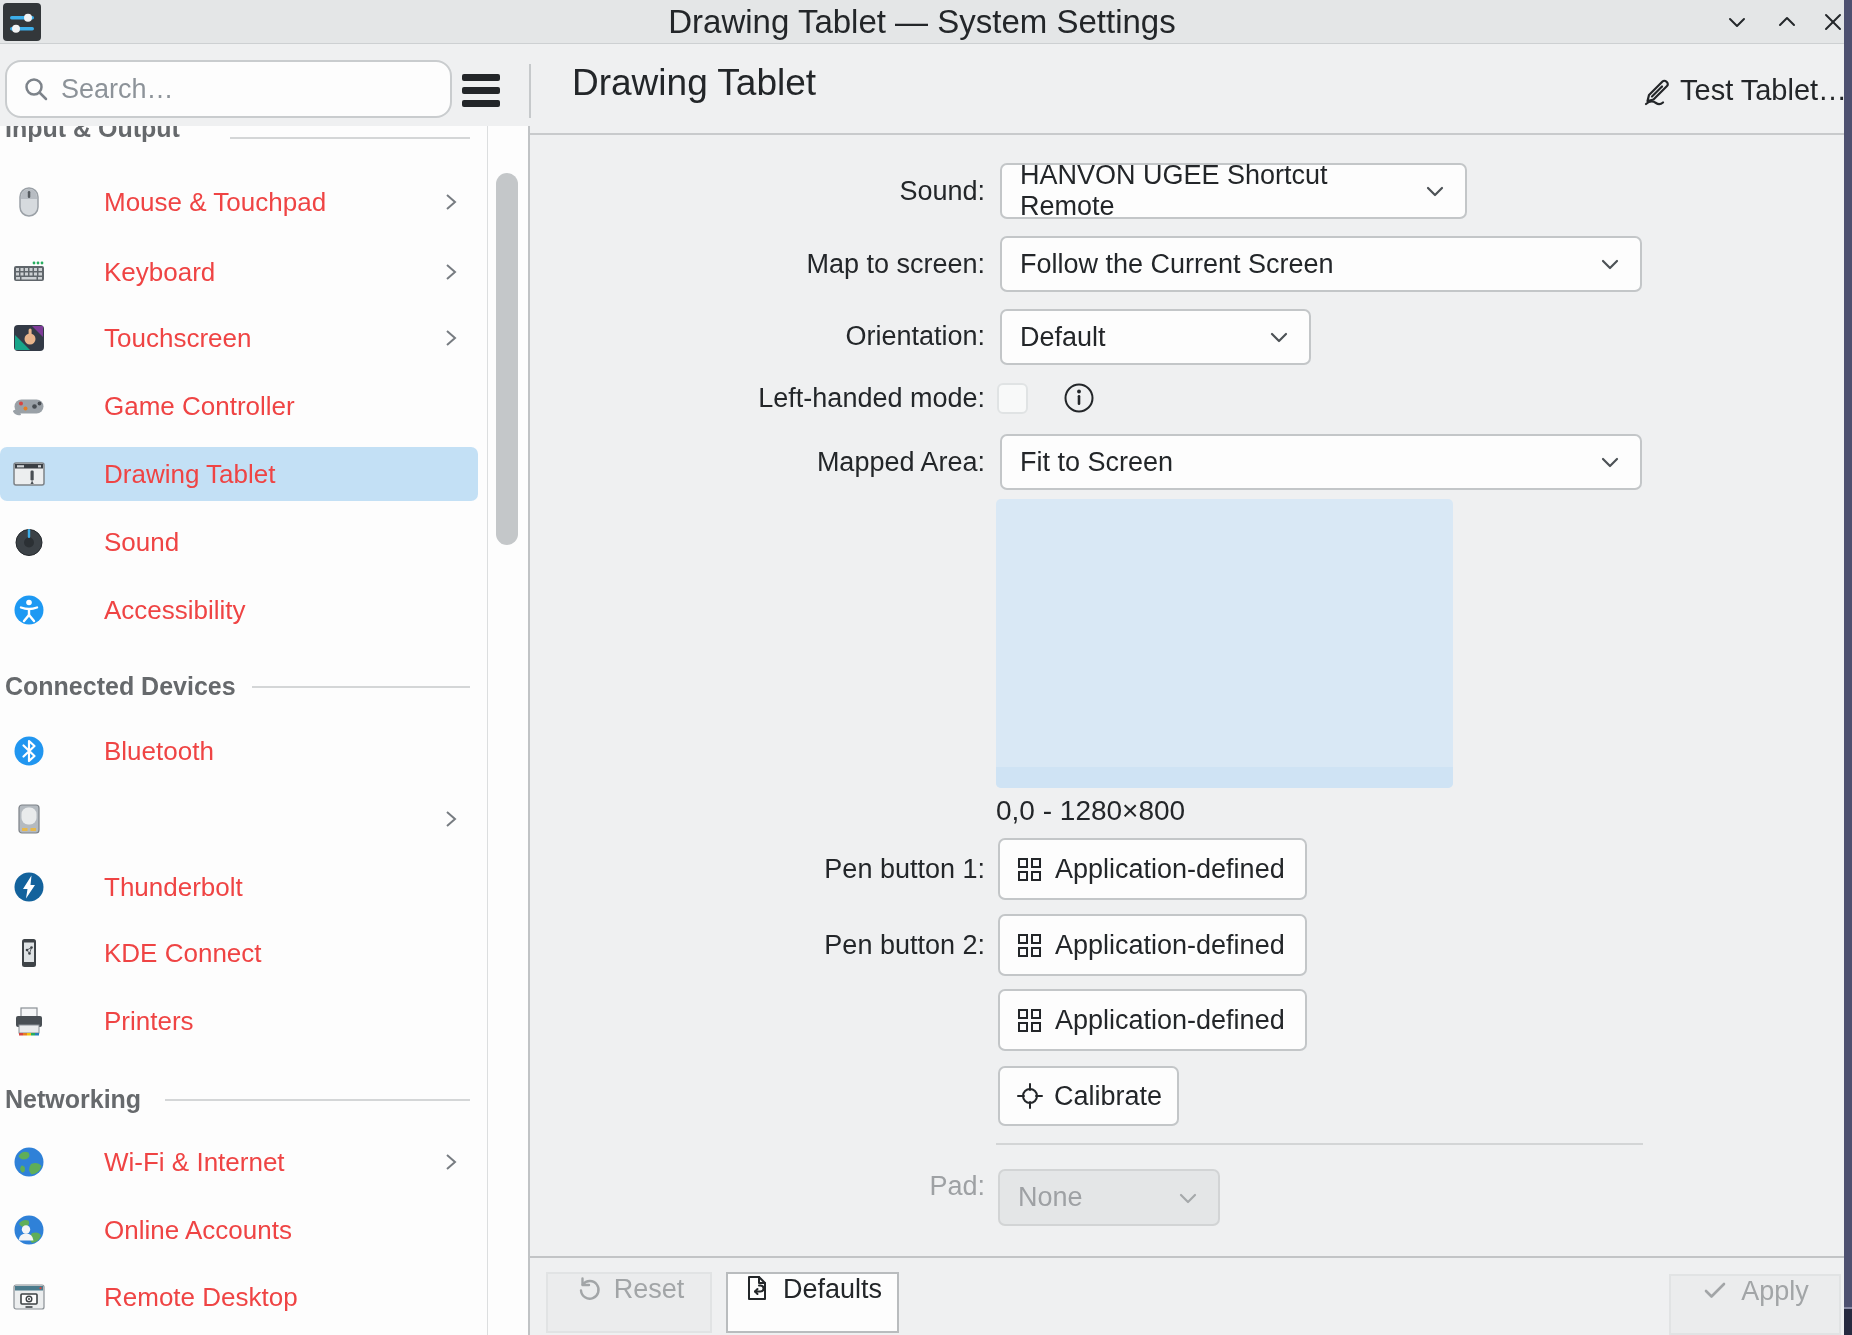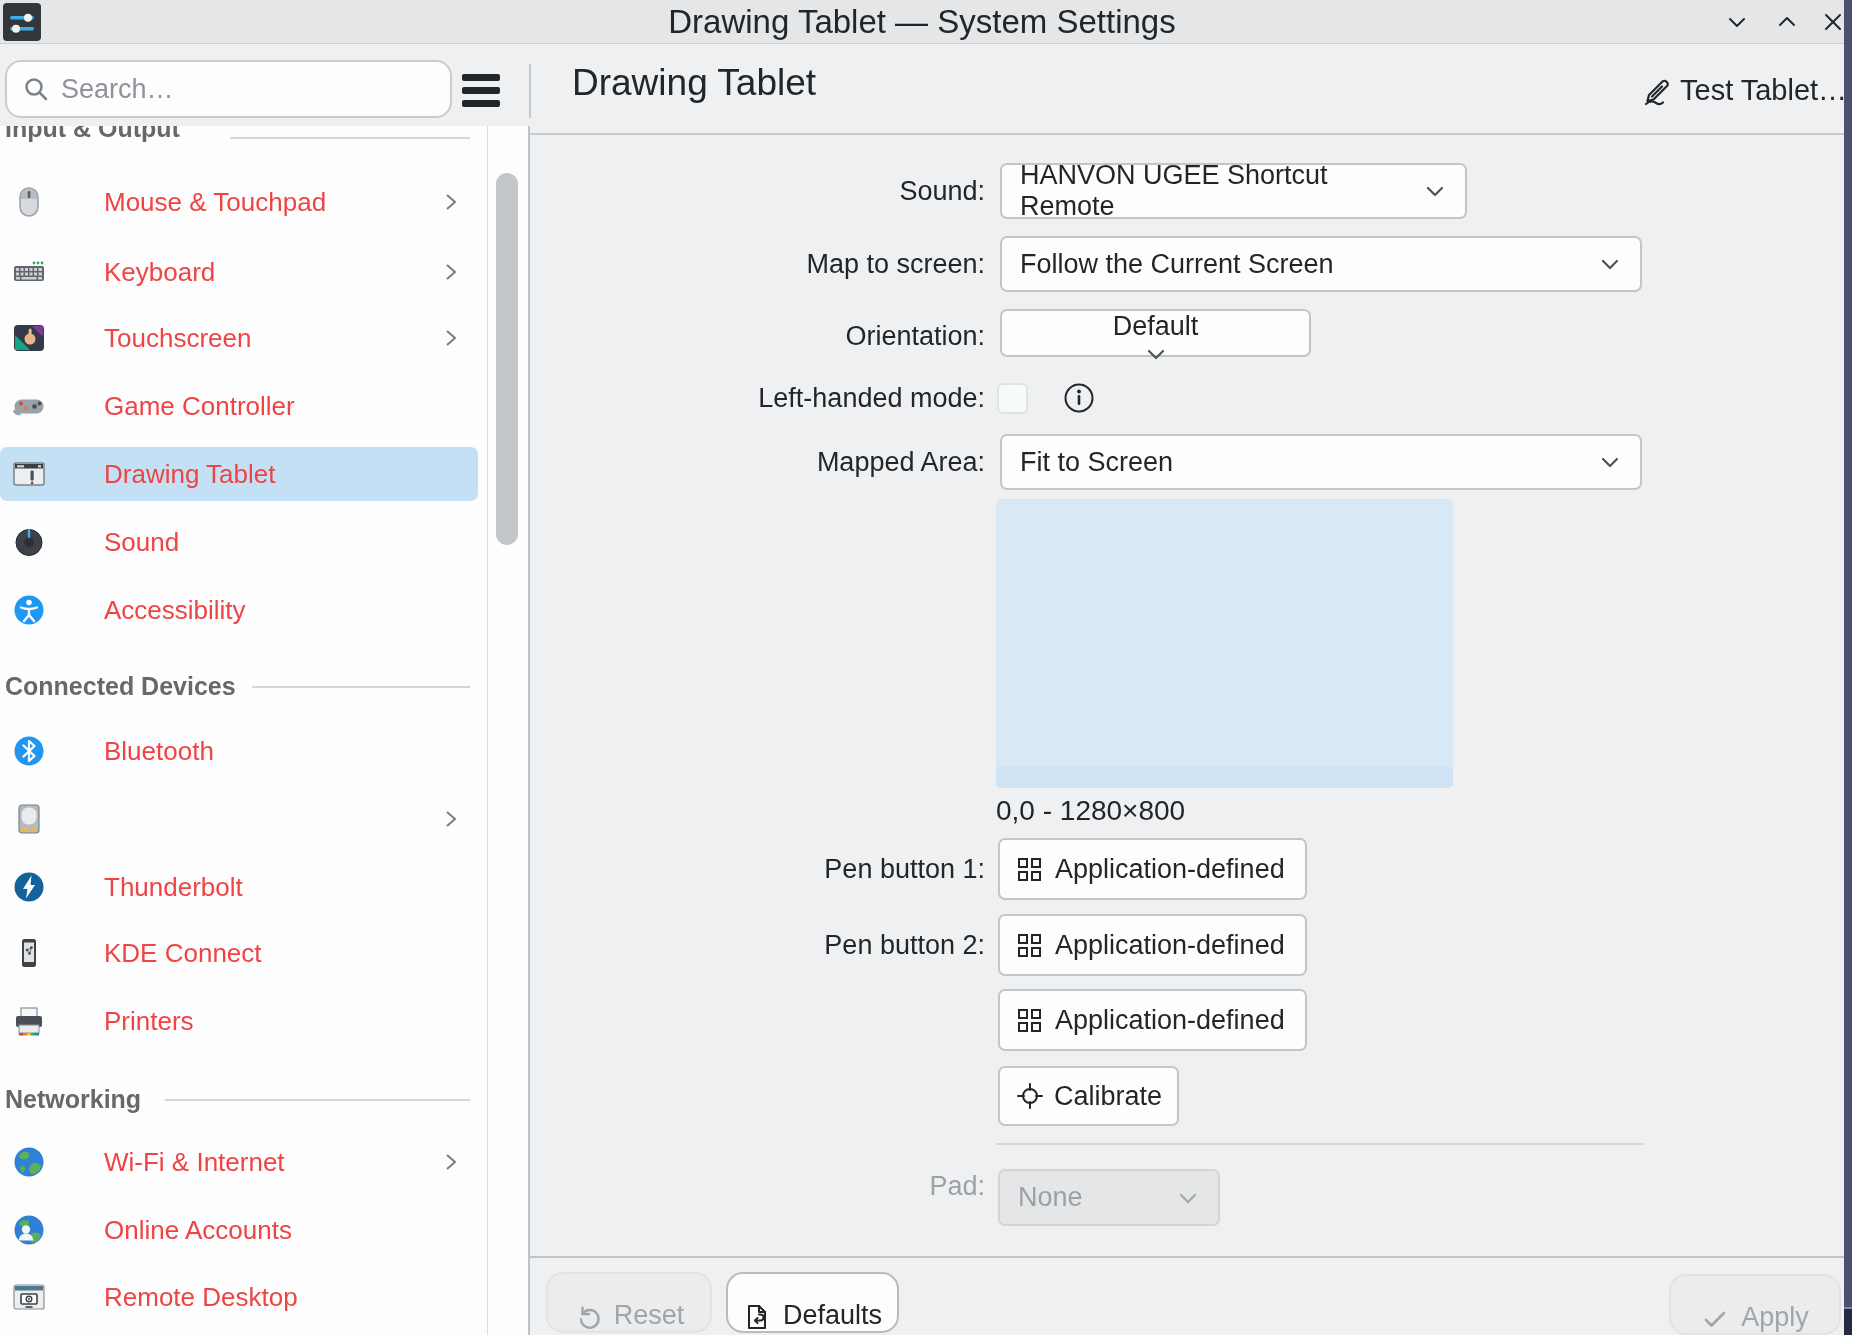--- a/index.html
+++ b/index.html
@@ -58,21 +58,21 @@
   .geom { position:absolute; left:996px; top:795px; font-size:28px; color:#232629; }
   .pbtn { position:absolute; left:998px; width:309px; height:62px; background:#fdfdfd; border:2px solid #c3c6c8;
           border-radius:7px; display:flex; align-items:center; gap:12px; padding:0 16px; font-size:27px; color:#232629; cursor:pointer; }
   .calibrate { position:absolute; left:998px; top:1066px; width:181px; height:60px; background:#fdfdfd;
                border:2px solid #c3c6c8; border-radius:7px; display:flex; align-items:center; gap:10px;
                padding:0 16px; font-size:27px; color:#232629; cursor:pointer; }
   .pad-sep { position:absolute; left:996px; top:1143px; width:647px; height:2px; background:#d3d5d6; }
 
   
   .foot-sep { position:absolute; left:530px; top:1256px; width:1314px; height:2px; background:#c2c4c6; }
-  .fbtn { position:absolute; height:61px; border-radius:17px; display:flex; align-items:flex-end; justify-content:center;
+  .fbtn { position:absolute; height:61px; border-radius:0; display:flex; align-items:flex-start; justify-content:center;
           gap:12px; font-size:27px; }
   .fbtn.disabled { background:#ebeced; border:2px solid #e1e3e4; color:#a2a5a7; }
   .fbtn.normal { background:#fdfdfd; border:2px solid #b9bcbe; color:#232629; cursor:pointer; }
   .btn-reset { left:546px; top:1272px; width:166px; }
   .btn-defaults { left:726px; top:1272px; width:173px; }
   .btn-apply { left:1669px; top:1274px; width:172px; }
 
   
   .desktop-strip { position:absolute; left:1844px; top:0; width:8px; height:1335px; background:#4d5070; }
   .desktop-block { position:absolute; left:1844px; top:1307px; width:8px; height:28px; background:#262a40; border-top:2px solid #8789a4; }
@@ -412,21 +412,21 @@
   <div class="combo" style="left:1000px; top:236px; width:642px; height:56px;">
     <span>Follow the Current Screen</span>
     <span>
       <svg width="24" height="24" viewBox="0 0 24 24" fill="none" stroke="#4d5256" stroke-width="2.2" stroke-linecap="round" stroke-linejoin="round">
           <polyline points="5,9 12,16 19,9"></polyline>
         </svg>
     </span>
   </div>
 
   <div class="flabel" style="top:322px;">Orientation:</div>
-  <div class="combo" style="left:1000px; top:309px; width:311px; height:48px;flex-direction:column;">
+  <div class="combo" style="left:1000px; top:309px; width:311px; height:56px;">
     <span>Default</span>
     <span>
       <svg width="24" height="24" viewBox="0 0 24 24" fill="none" stroke="#4d5256" stroke-width="2.2" stroke-linecap="round" stroke-linejoin="round">
           <polyline points="5,9 12,16 19,9"></polyline>
         </svg>
     </span>
   </div>
 
   <div class="flabel" style="top:384px;">Left-handed mode:</div>
   <div class="checkbox"></div>

